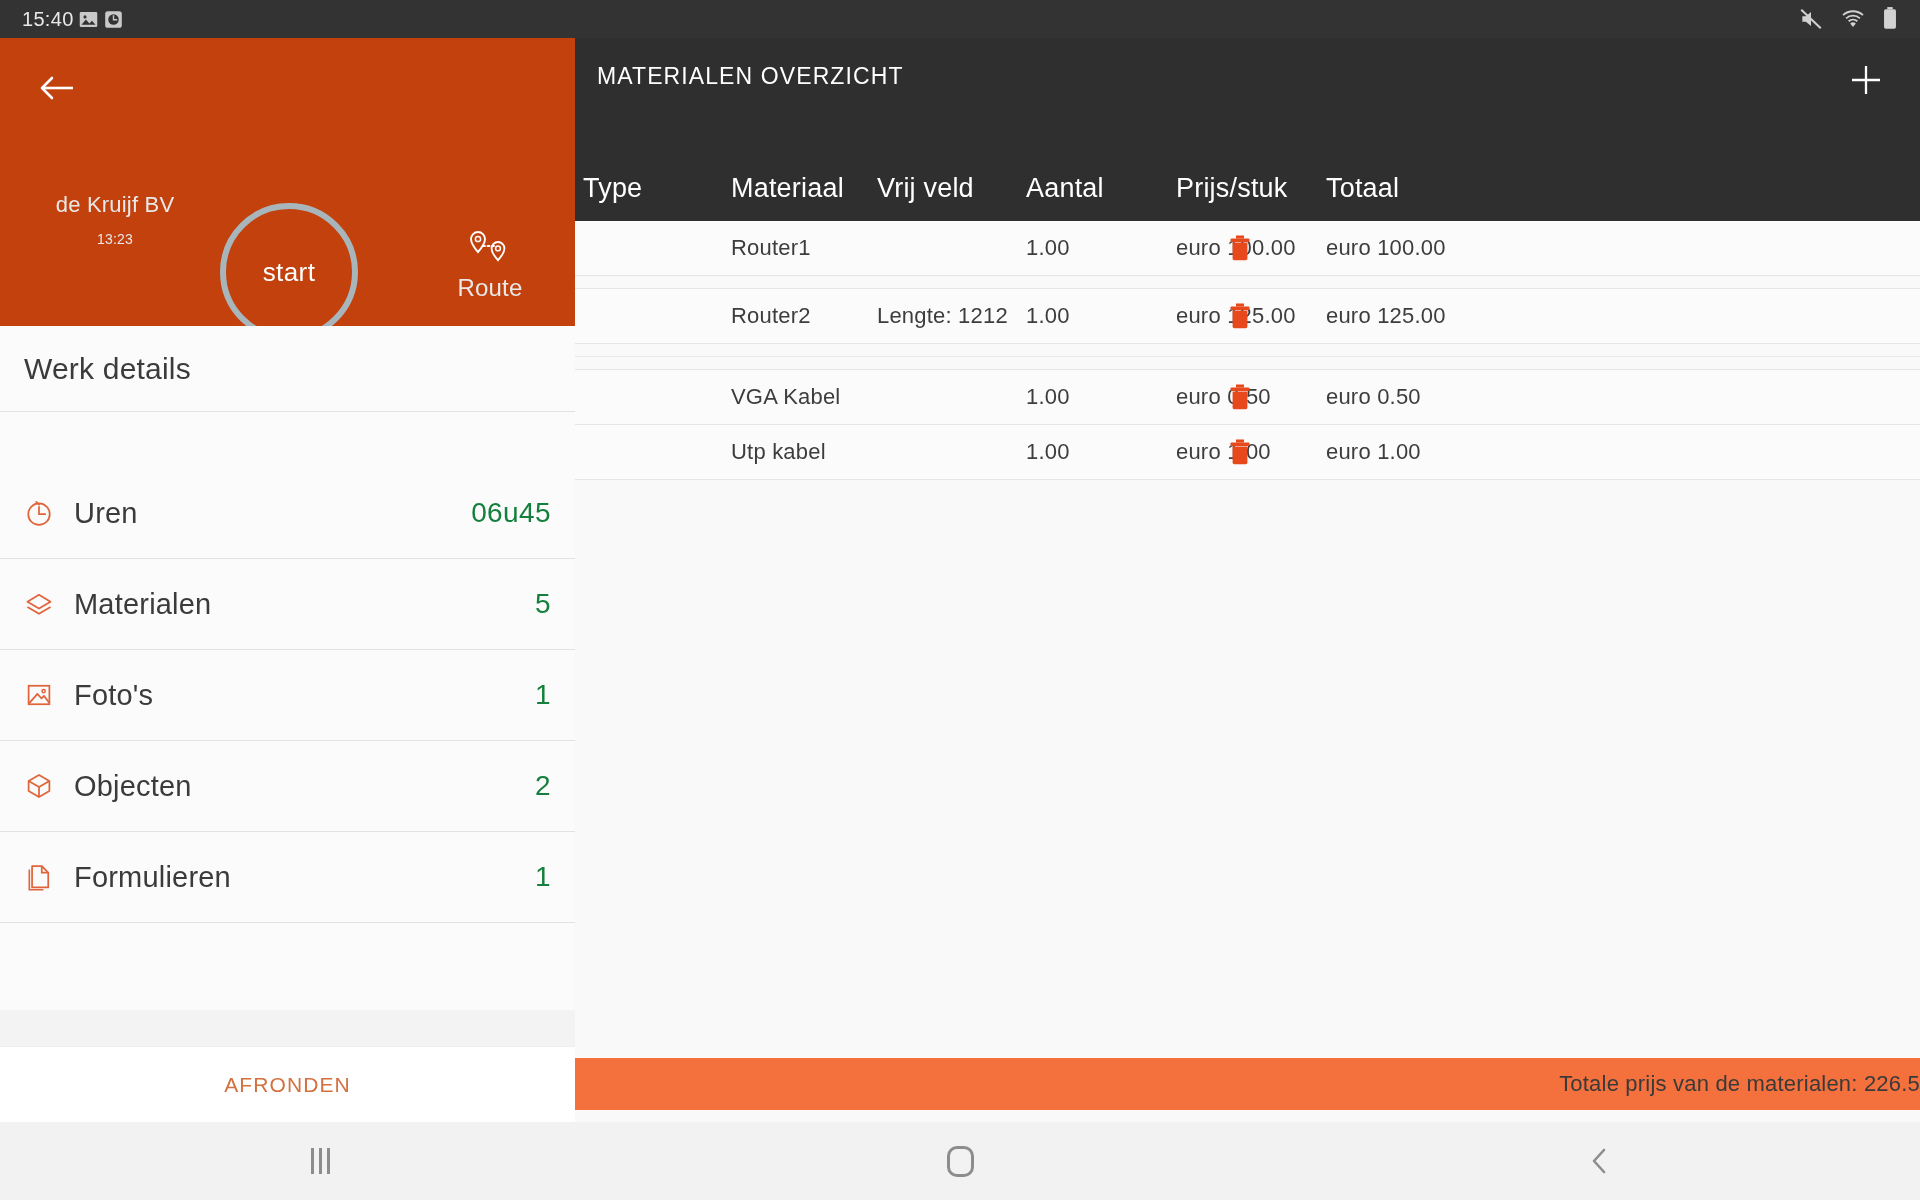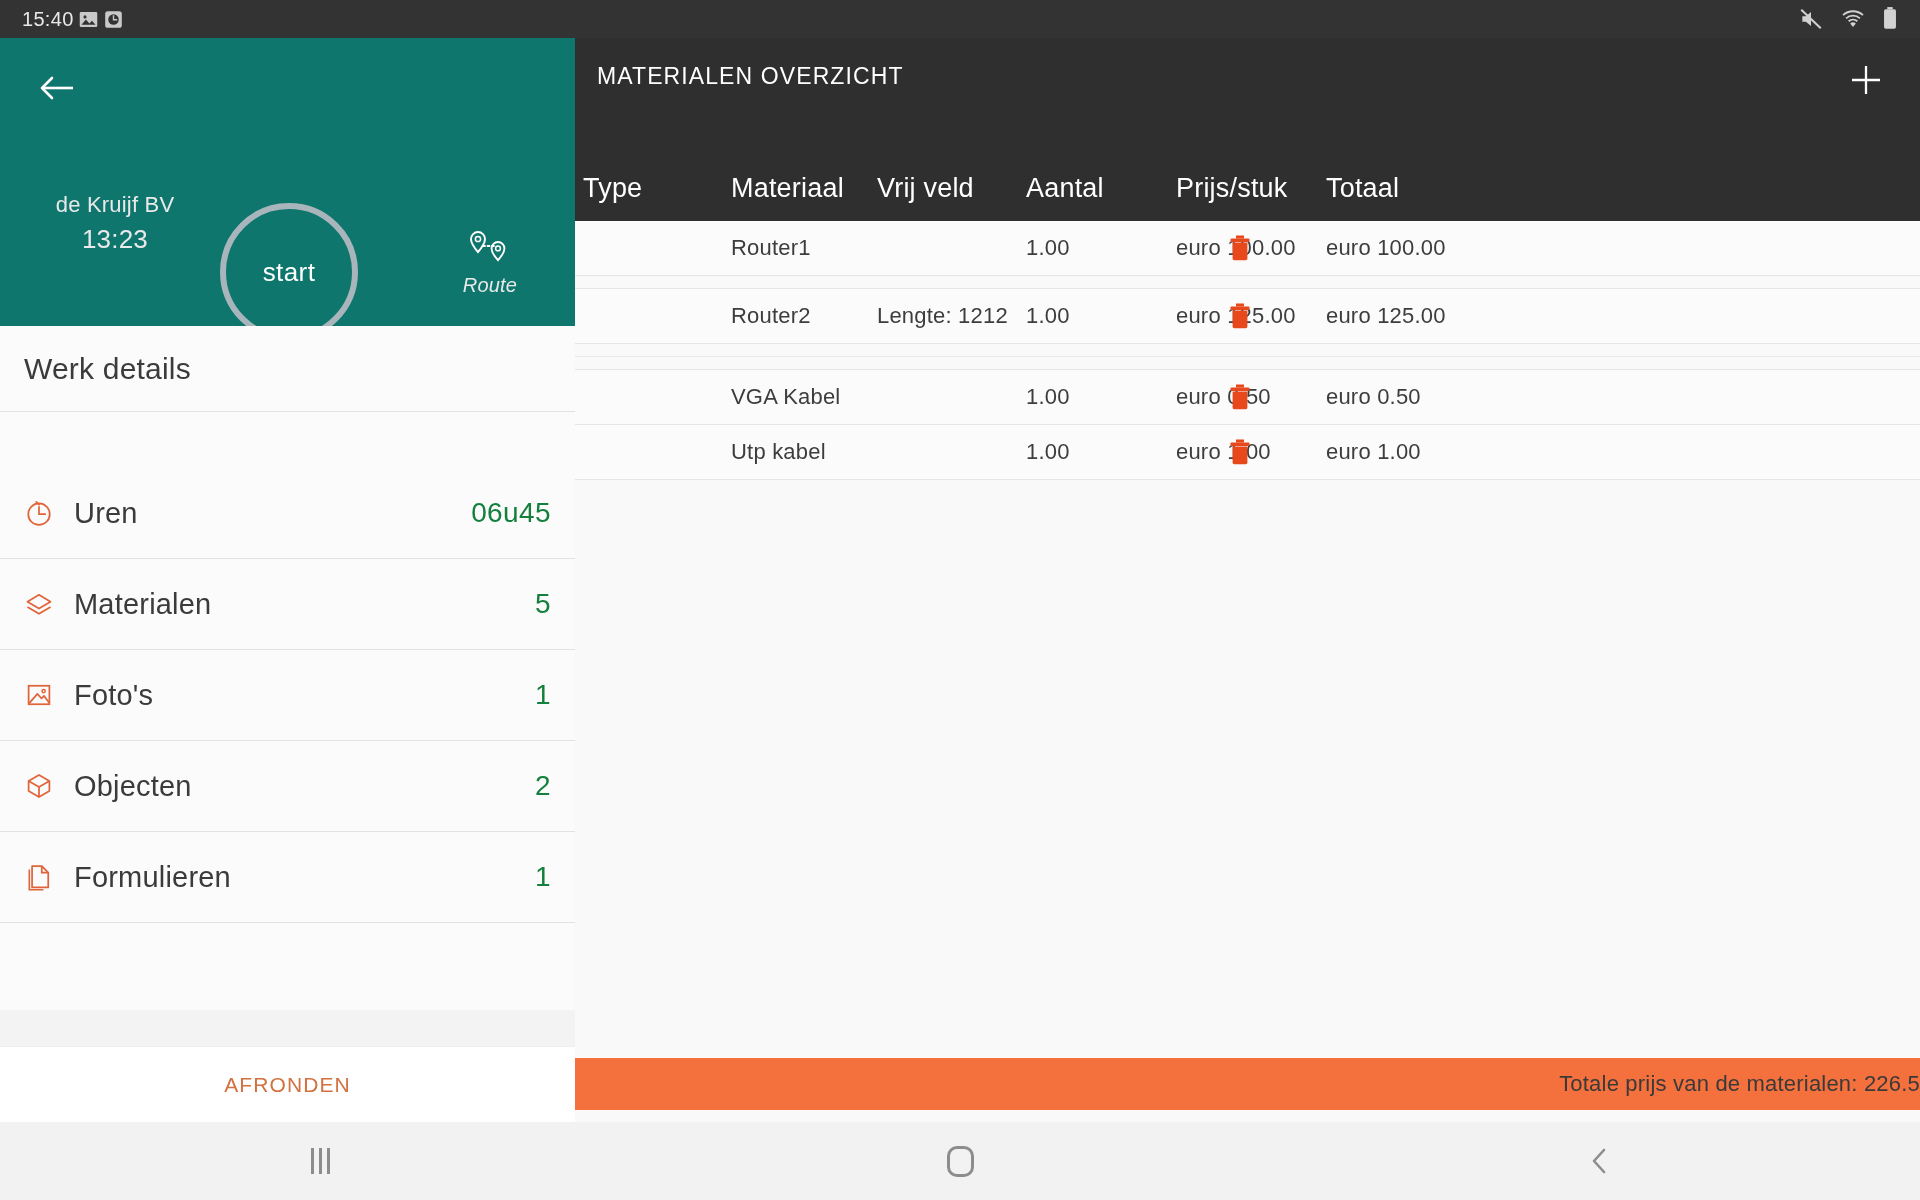--- a/index.html
+++ b/index.html
@@ -22,46 +22,46 @@
   .sb-time { font-size: 20px; letter-spacing: .3px; color: #e9e9e9; }
   .sb-right { display: flex; align-items: center; gap: 16px; }
   .sb-ico { display: block; }
 
   
   .left-col {
     position: absolute; left: 0; top: 38px; width: 575px; height: 1084px;
     background: #fbfbfb;
   }
   .left-header {
-    position: relative; width: 575px; height: 288px; background: #0f766e;
+    position: relative; width: 575px; height: 288px; background: #c2410c;
   }
   .back-btn {
     position: absolute; left: 30px; top: 22px; width: 56px; height: 56px;
     display: flex; align-items: center; justify-content: center; cursor: pointer;
   }
   .job-info {
     position: absolute; left: 20px; top: 150px; width: 190px;
     text-align: center; color: #e9e9e9;
   }
   .job-name { font-size: 22px; line-height: 34px; letter-spacing: .2px; }
-  .job-time { font-size: 26px; line-height: 34px; letter-spacing: .2px; }
+  .job-time { font-size: 14px; line-height: 34px; letter-spacing: .2px; }
   .start-btn {
     position: absolute; left: 220px; top: 165px;
     width: 138px; height: 138px; border-radius: 50%;
     border: 6px solid #a8b5bb; background: transparent;
     display: flex; align-items: center; justify-content: center;
     cursor: pointer;
   }
   .start-btn span { color: #ffffff; font-size: 26px; letter-spacing: .4px; text-align: center; }
   .route-btn {
     position: absolute; left: 430px; top: 190px; width: 120px;
     display: flex; flex-direction: column; align-items: center; gap: 4px;
     cursor: pointer;
   }
-  .route-btn .rlabel { color: #e9e9e9; font-size: 20px; letter-spacing: .2px; font-style: italic; }
+  .route-btn .rlabel { color: #e9e9e9; font-size: 24px; letter-spacing: .2px; }
 
   
   .left-body { position: relative; width: 575px; height: 796px; background: #fbfbfb; }
   .row-simple {
     height: 86px; display: flex; align-items: center;
     padding: 0 24px; border-bottom: 1px solid #e2e2e2;
     cursor: pointer; background: #fbfbfb;
   }
   .row-simple .label { font-size: 30px; color: #3b3b3b; font-weight: 300; letter-spacing: .2px; }
   .gap-block { height: 56px; background: #fbfbfb; }

